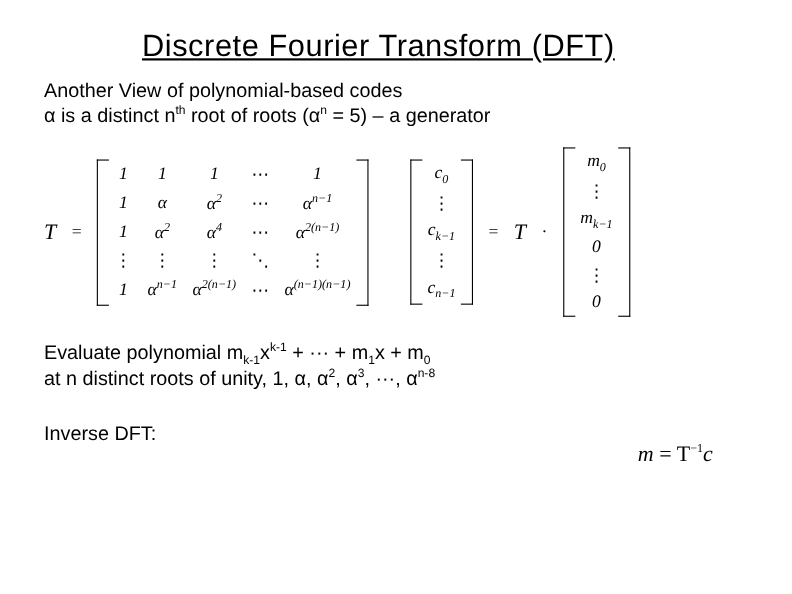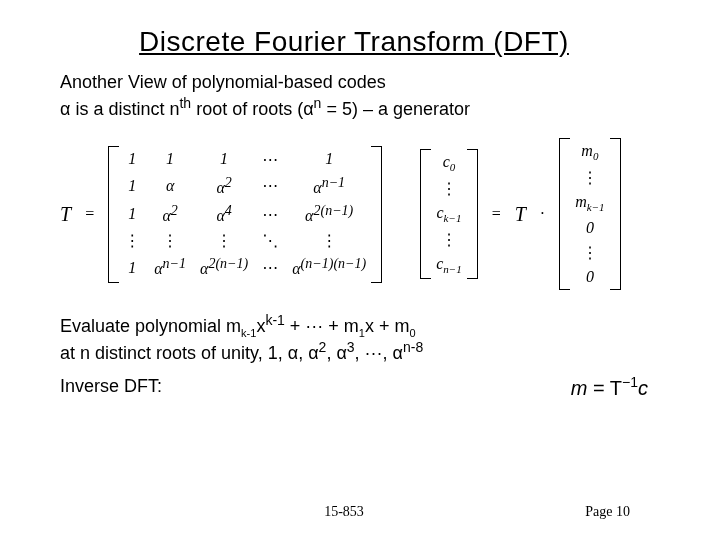--- a/index.html
+++ b/index.html
@@ -7,21 +7,21 @@
     padding: 0;
     width: 720px;
     height: 540px;
     font-family: "Comic Sans MS", "Segoe Script", cursive, sans-serif;
     background: #fff;
     color: #000;
     position: relative;
     overflow: hidden;
   }
   .slide {
-    padding: 18px 40px 10px 60px;
+    padding: 18px 40px 10px 40px;
     box-sizing: border-box;
     width: 688px;
     height: 540px;
     position: relative;
   }
   .title {
     font-size: 28px;
     text-align: center;
     margin: 8px 0 14px 0;
     text-decoration: underline;
@@ -60,28 +60,28 @@
     display: grid;
     align-items: center;
     justify-items: center;
     column-gap: 14px;
     row-gap: 6px;
     padding: 4px 6px;
   }
   .matT { grid-template-columns: repeat(5, auto); }
   .vec { grid-template-columns: auto; }
   .cell { font-style: italic; white-space: nowrap; }
-  .sup { font-size: 14px; vertical-align: super; }
+  .sup { font-size: 11px; vertical-align: super; }
   .sub { font-size: 11px; vertical-align: sub; }
   .eq { font-style: normal; padding: 0 4px; font-family: "Times New Roman", serif; }
   .Tvar { font-family: "Times New Roman", serif; font-style: italic; font-size: 20px; }
   .dots { font-style: normal; }
   .poly { font-size: 18px; margin-top: 8px; }
   .inverse-row { display: flex; align-items: center; gap: 10px; margin-top: 10px; font-size: 18px; justify-content: space-between; }
-  .serif-ital { font-family: Liberation Sans, sans-serif; font-style: italic; font-size: 20px; }
+  .serif-ital { font-family: Liberation Serif, serif; font-style: italic; font-size: 20px; margin-top: 37px; }
   .footer {
     position: absolute;
     bottom: 20px; left: 0; right: 0;
     display: flex;
     justify-content: space-between;
     padding: 0 58px;
     font-size: 14px;
     font-family: "Comic Sans MS", cursive;
   }
   .footer .center { position: absolute; left: 50%; transform: translateX(-50%); }
@@ -174,18 +174,13 @@
     <span>at n distinct roots of unity, 1, α, α</span><span class="sup">2</span><span>, α</span><span class="sup">3</span><span>, ···, α</span><span class="sup">n-8</span>
   </div>
 
   <div class="inverse-row">
     <span>Inverse DFT:</span>
     <span class="serif-ital">
       <span>m</span><span style="font-style:normal"> = T</span><span class="sup" style="font-style:normal">−1</span><span>c</span>
     </span>
   </div>
 
-  <div class="footer">
-    <span></span>
-    <span class="center">15-853</span>
-    <span>Page 10</span>
-  </div>
 </div>
 
 </body></html>

